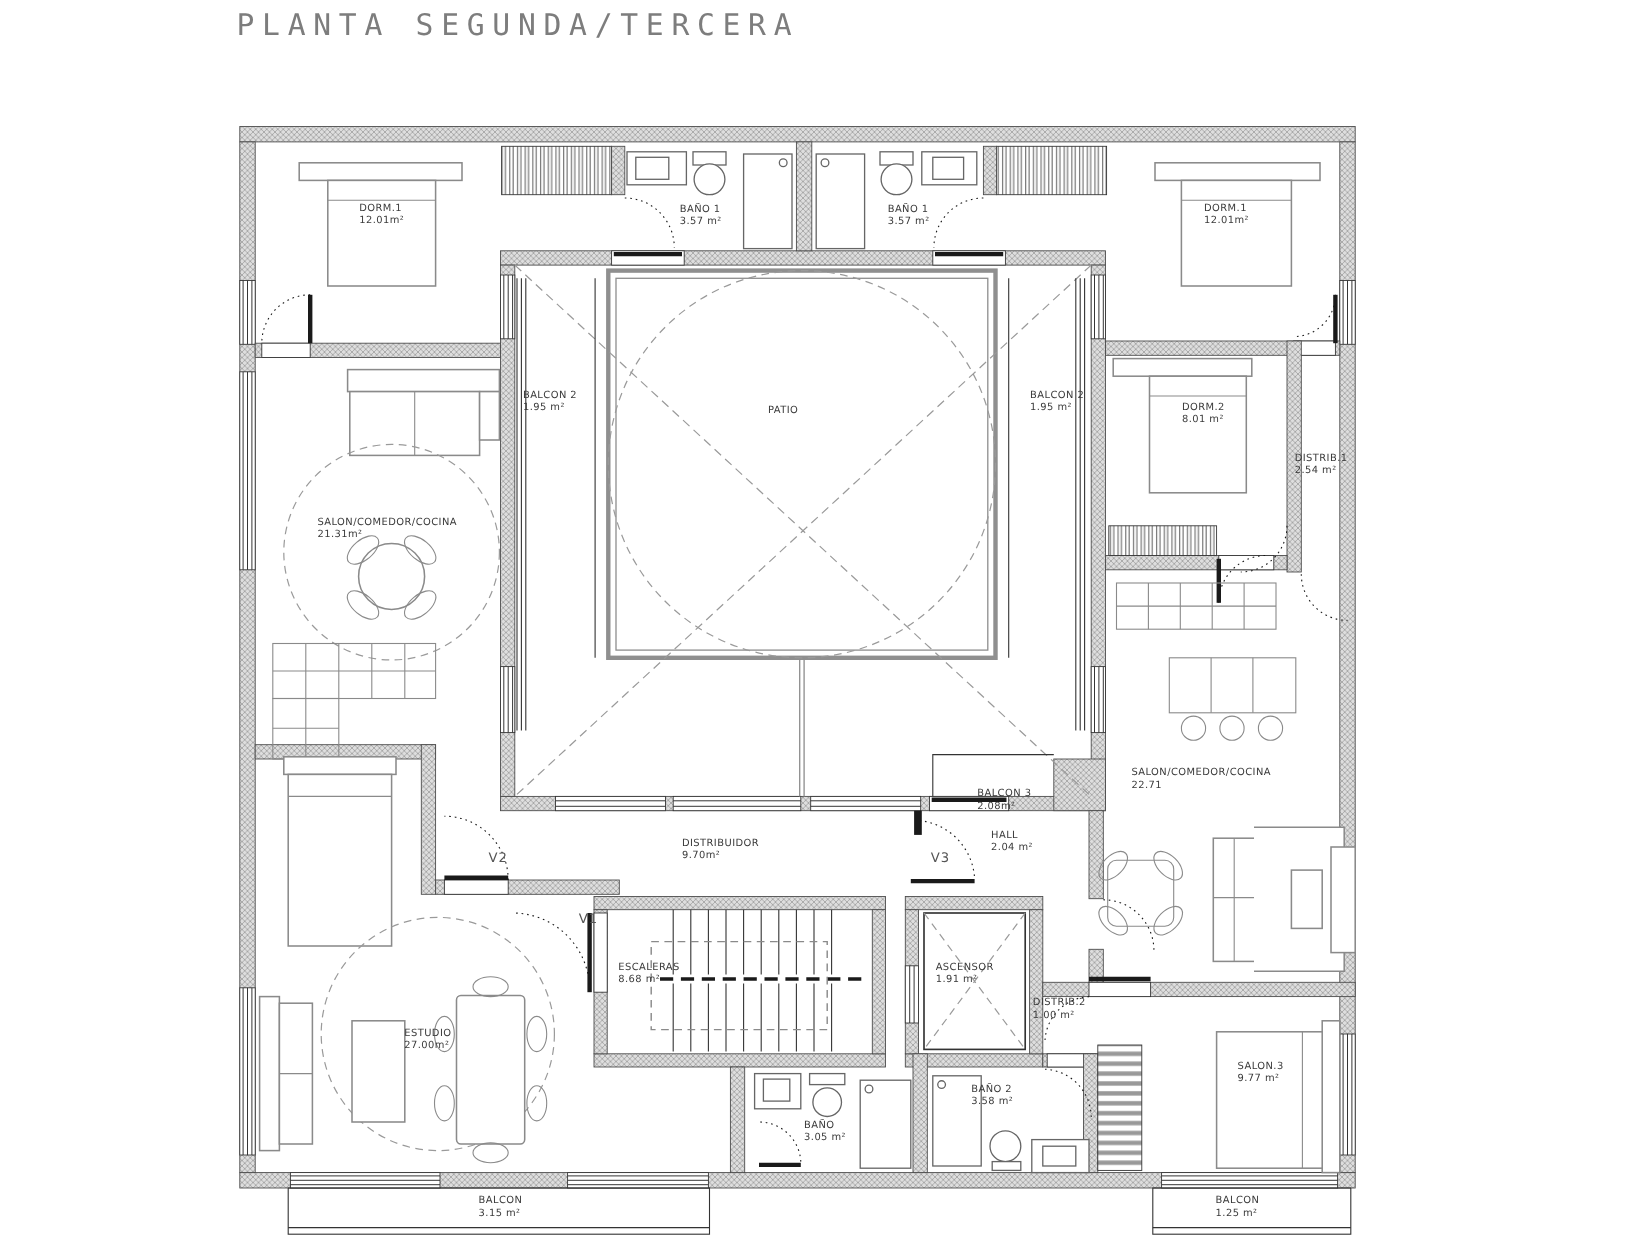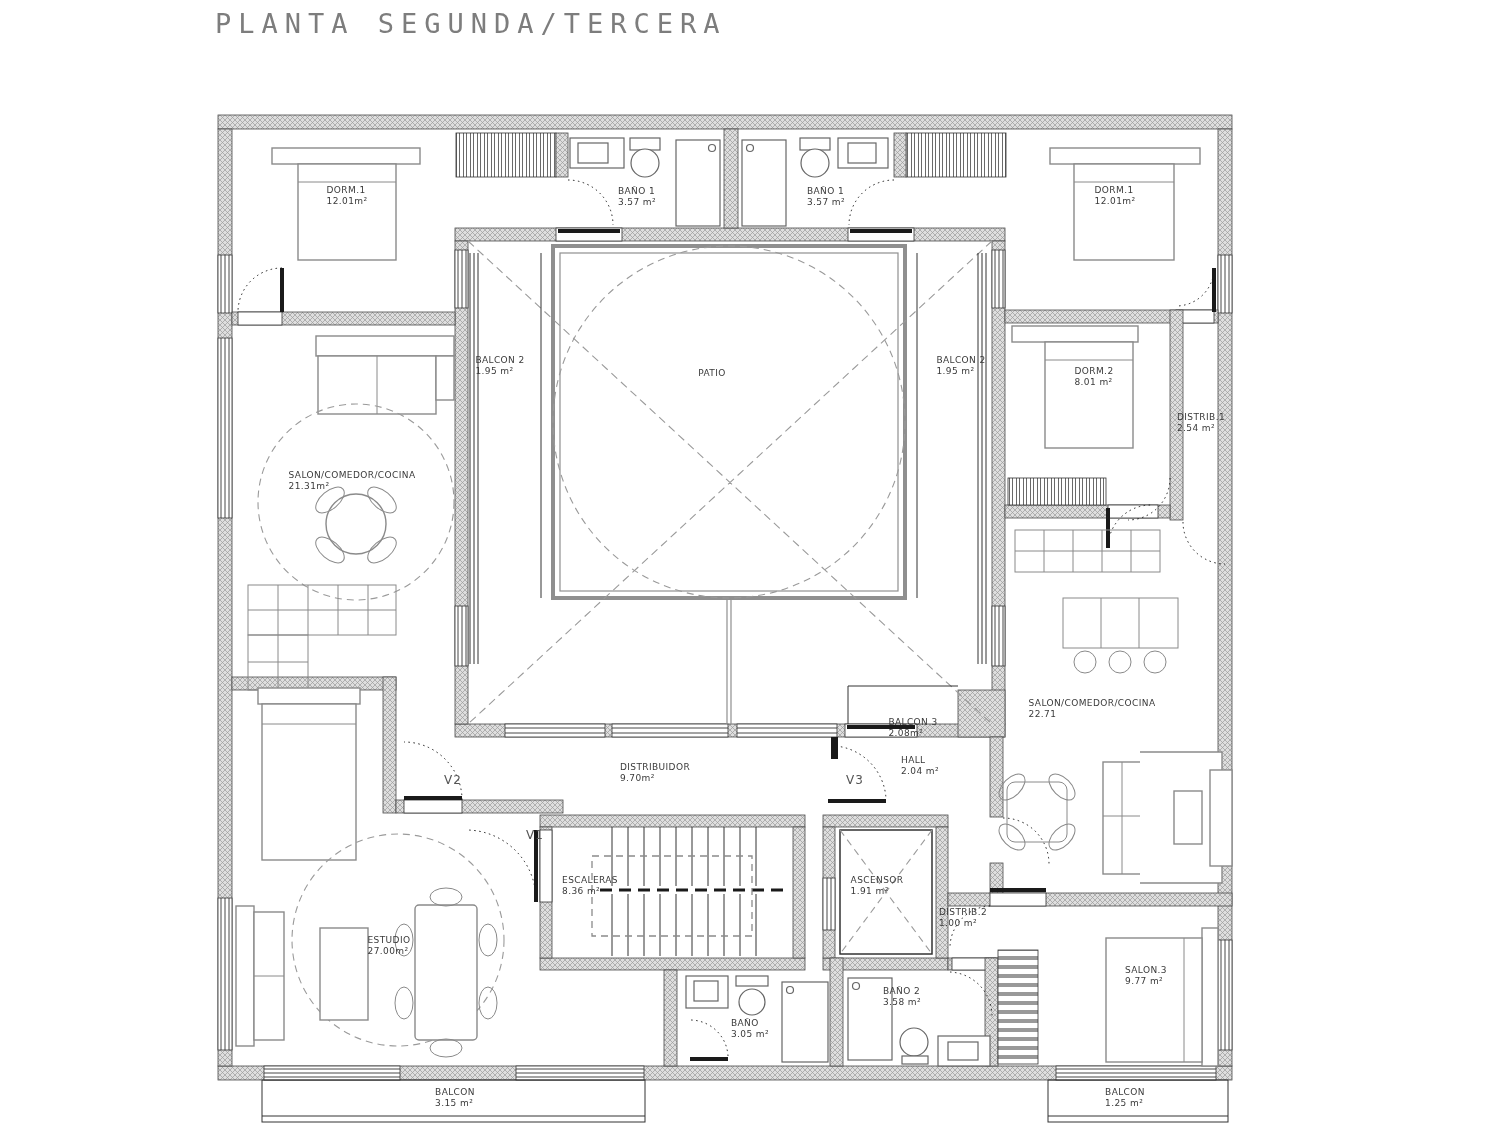--- a/index.html
+++ b/index.html
@@ -435,21 +435,21 @@
   </div>
   <div class="lbl" style="left:920px;top:755px">
     <span>HALL</span>
       <span>2.04 m²</span>
   </div>
   <div class="vlbl" style="left:437px;top:773px">V2</div>
   <div class="vlbl" style="left:519px;top:828px">V1</div>
   <div class="vlbl" style="left:839px;top:773px">V3</div>
   <div class="lbl" style="left:590px;top:875px">
     <span>ESCALERAS</span>
-      <span>8.36 m²</span>
+      <span>8.68 m²</span>
   </div>
   <div class="lbl" style="left:877px;top:875px">
     <span>ASCENSOR</span>
       <span>1.91 m²</span>
   </div>
   <div class="lbl" style="left:963px;top:907px">
     <span>DISTRIB.2</span>
       <span>1.00 m²</span>
   </div>
   <div class="lbl" style="left:389px;top:935px">

